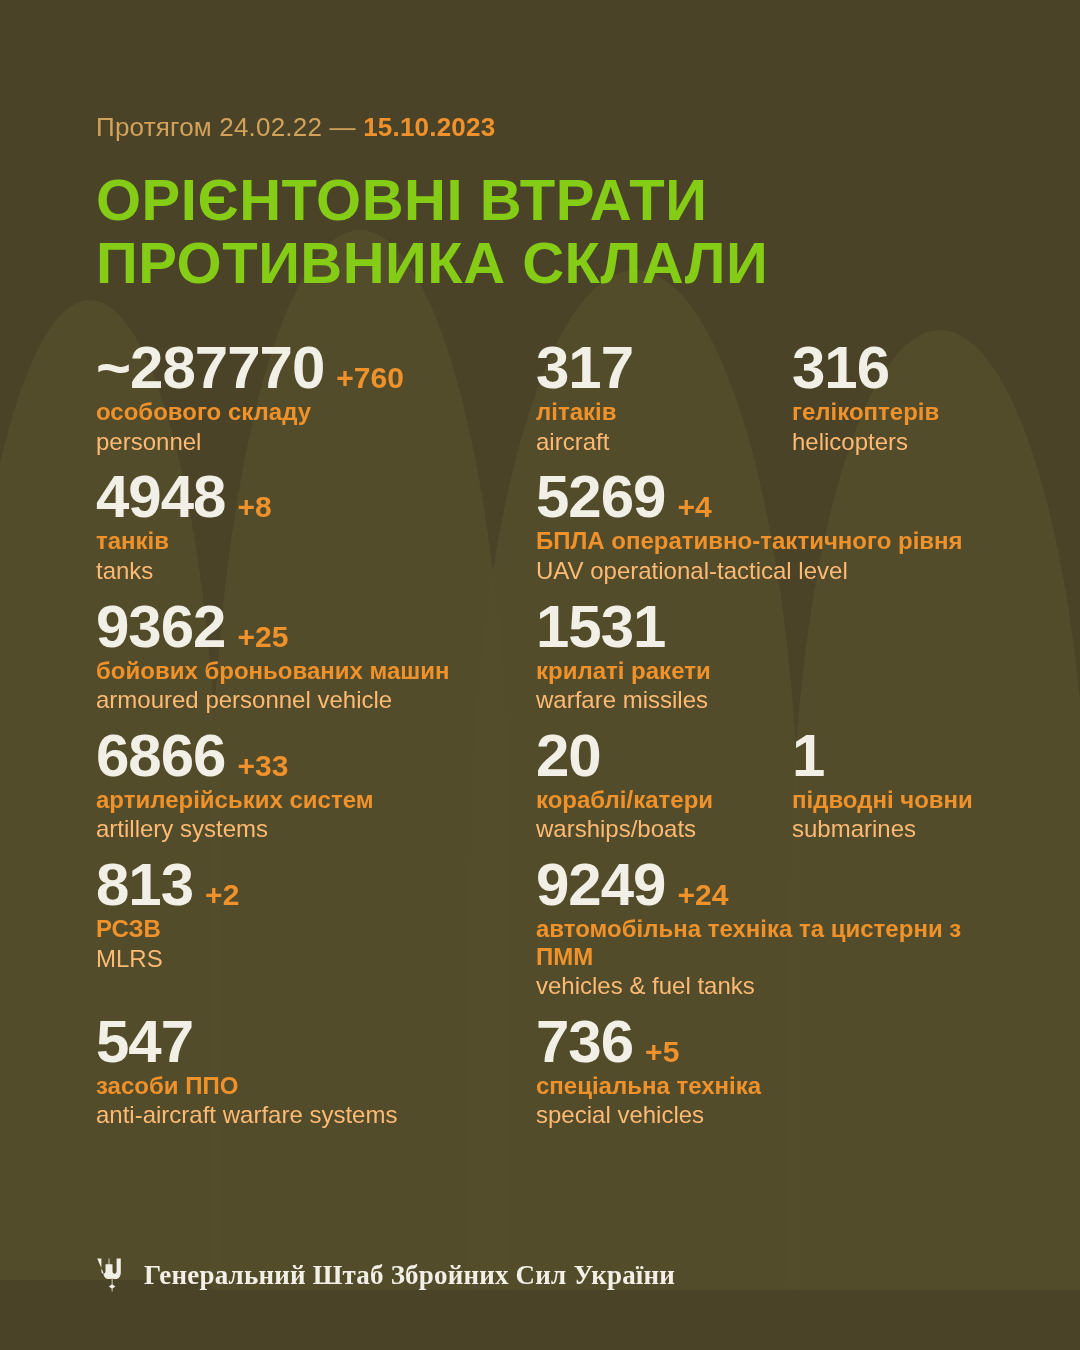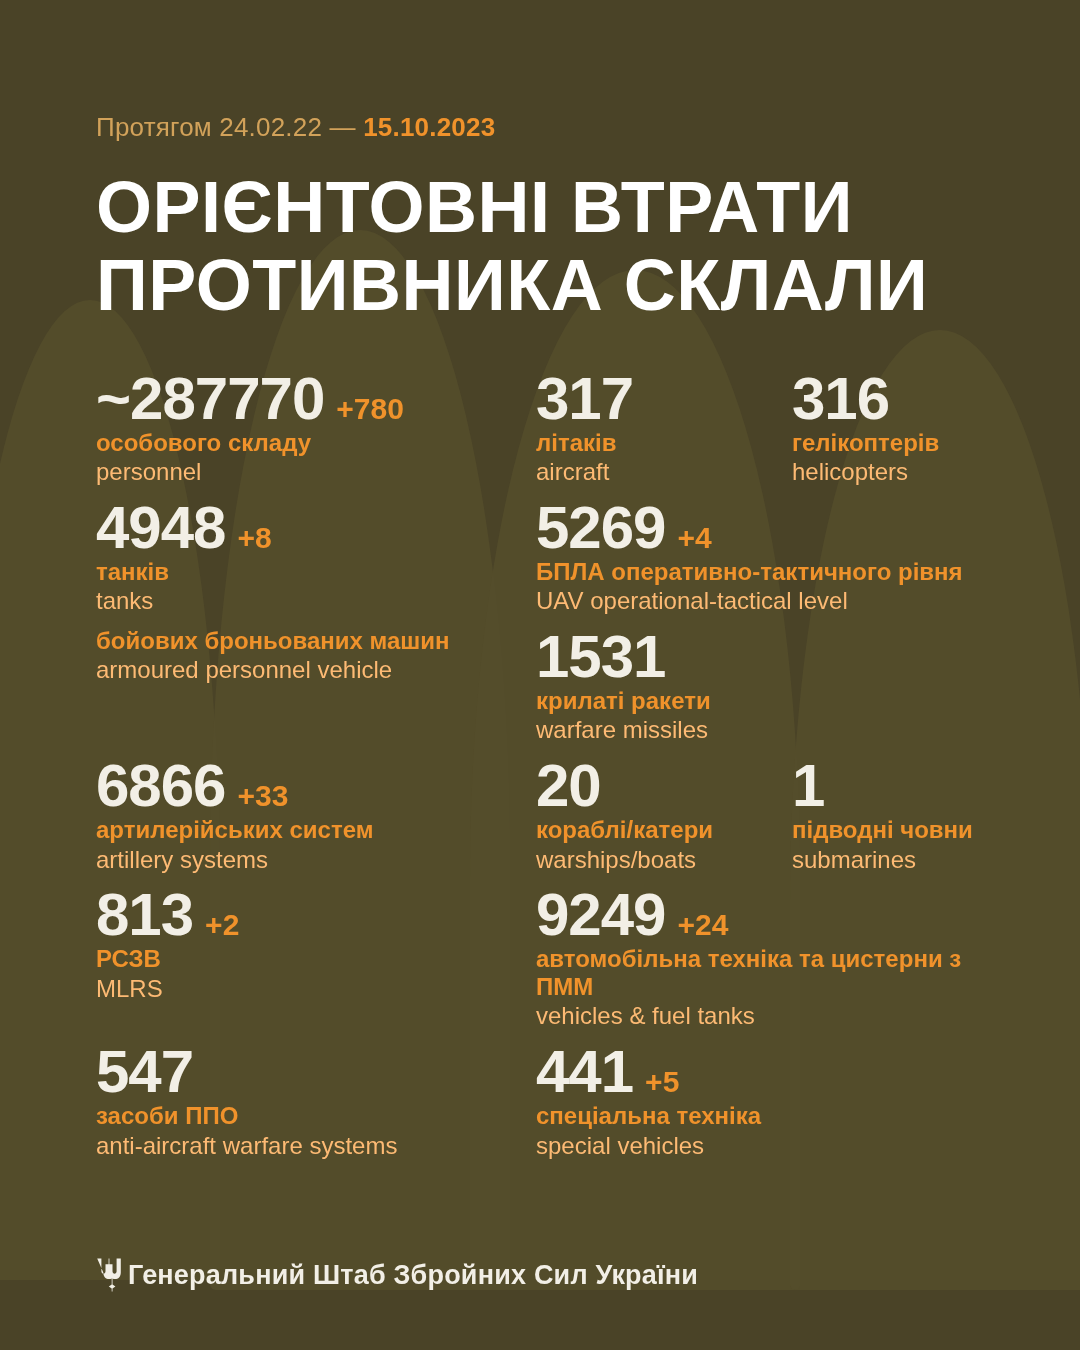--- a/index.html
+++ b/index.html
@@ -46,24 +46,24 @@
   .period {
     font-size: 26px;
     letter-spacing: .2px;
     color: #e8a33d;
     margin-bottom: 26px;
   }
   .period .period-label { color: #d2a25a; }
   .period .period-date { color: #f0922b; font-weight: bold; }
 
   .title {
-    font-size: 72px;
+    font-size: 58px;
     line-height: 1.08;
     font-weight: bold;
-    color: #ffffff;
+    color: #84cc16;
     letter-spacing: .5px;
     text-transform: uppercase;
     margin: 0 0 44px 0;
   }
   .title .line { display: block; }
 
   
   .grid {
     position: relative;
     width: 924px;
@@ -115,21 +115,22 @@
     line-height: 1.15;
   }
 
   
   .footer {
     position: absolute;
     left: 96px;
     bottom: 58px;
     display: flex;
     align-items: center;
-    gap: 6px;
+    gap: 22px;
+    font-family: Liberation Serif, serif;
   }
   .trident {
     width: 26px;
     height: 34px;
     display: block;
   }
   .footer-text {
     font-size: 27px;
     font-weight: bold;
     color: #f2efe6;
@@ -157,21 +158,21 @@
     <span class="line">ОРІЄНТОВНІ ВТРАТИ</span>
     <span class="line">ПРОТИВНИКА СКЛАЛИ</span>
   </h1>
 
   <div class="grid">
 
     <div class="row">
       <div class="cell col-a">
         <div class="value-line">
           <span class="value">~287770</span>
-          <span class="delta">+780</span>
+          <span class="delta">+760</span>
         </div>
         <div class="label-ua">особового складу</div>
         <div class="label-en">personnel</div>
       </div>
       <div class="cell col-b">
         <div class="value-line">
           <span class="value">317</span>
           <span class="delta"></span>
         </div>
         <div class="label-ua">літаків</div>
@@ -201,20 +202,24 @@
           <span class="value">5269</span>
           <span class="delta">+4</span>
         </div>
         <div class="label-ua">БПЛА оперативно-тактичного рівня</div>
         <div class="label-en">UAV operational-tactical level</div>
       </div>
     </div>
 
     <div class="row">
       <div class="cell col-a">
+        <div class="value-line">
+          <span class="value">9362</span>
+          <span class="delta">+25</span>
+        </div>
         <div class="label-ua">бойових броньованих машин</div>
         <div class="label-en">armoured personnel vehicle</div>
       </div>
       <div class="cell col-wide">
         <div class="value-line">
           <span class="value">1531</span>
           <span class="delta"></span>
         </div>
         <div class="label-ua">крилаті ракети</div>
         <div class="label-en">warfare missiles</div>
@@ -271,21 +276,21 @@
       <div class="cell col-a">
         <div class="value-line">
           <span class="value">547</span>
           <span class="delta"></span>
         </div>
         <div class="label-ua">засоби ППО</div>
         <div class="label-en">anti-aircraft warfare systems</div>
       </div>
       <div class="cell col-wide">
         <div class="value-line">
-          <span class="value">441</span>
+          <span class="value">736</span>
           <span class="delta">+5</span>
         </div>
         <div class="label-ua">спеціальна техніка</div>
         <div class="label-en">special vehicles</div>
       </div>
     </div>
 
   </div>
 
   <div class="footer">

